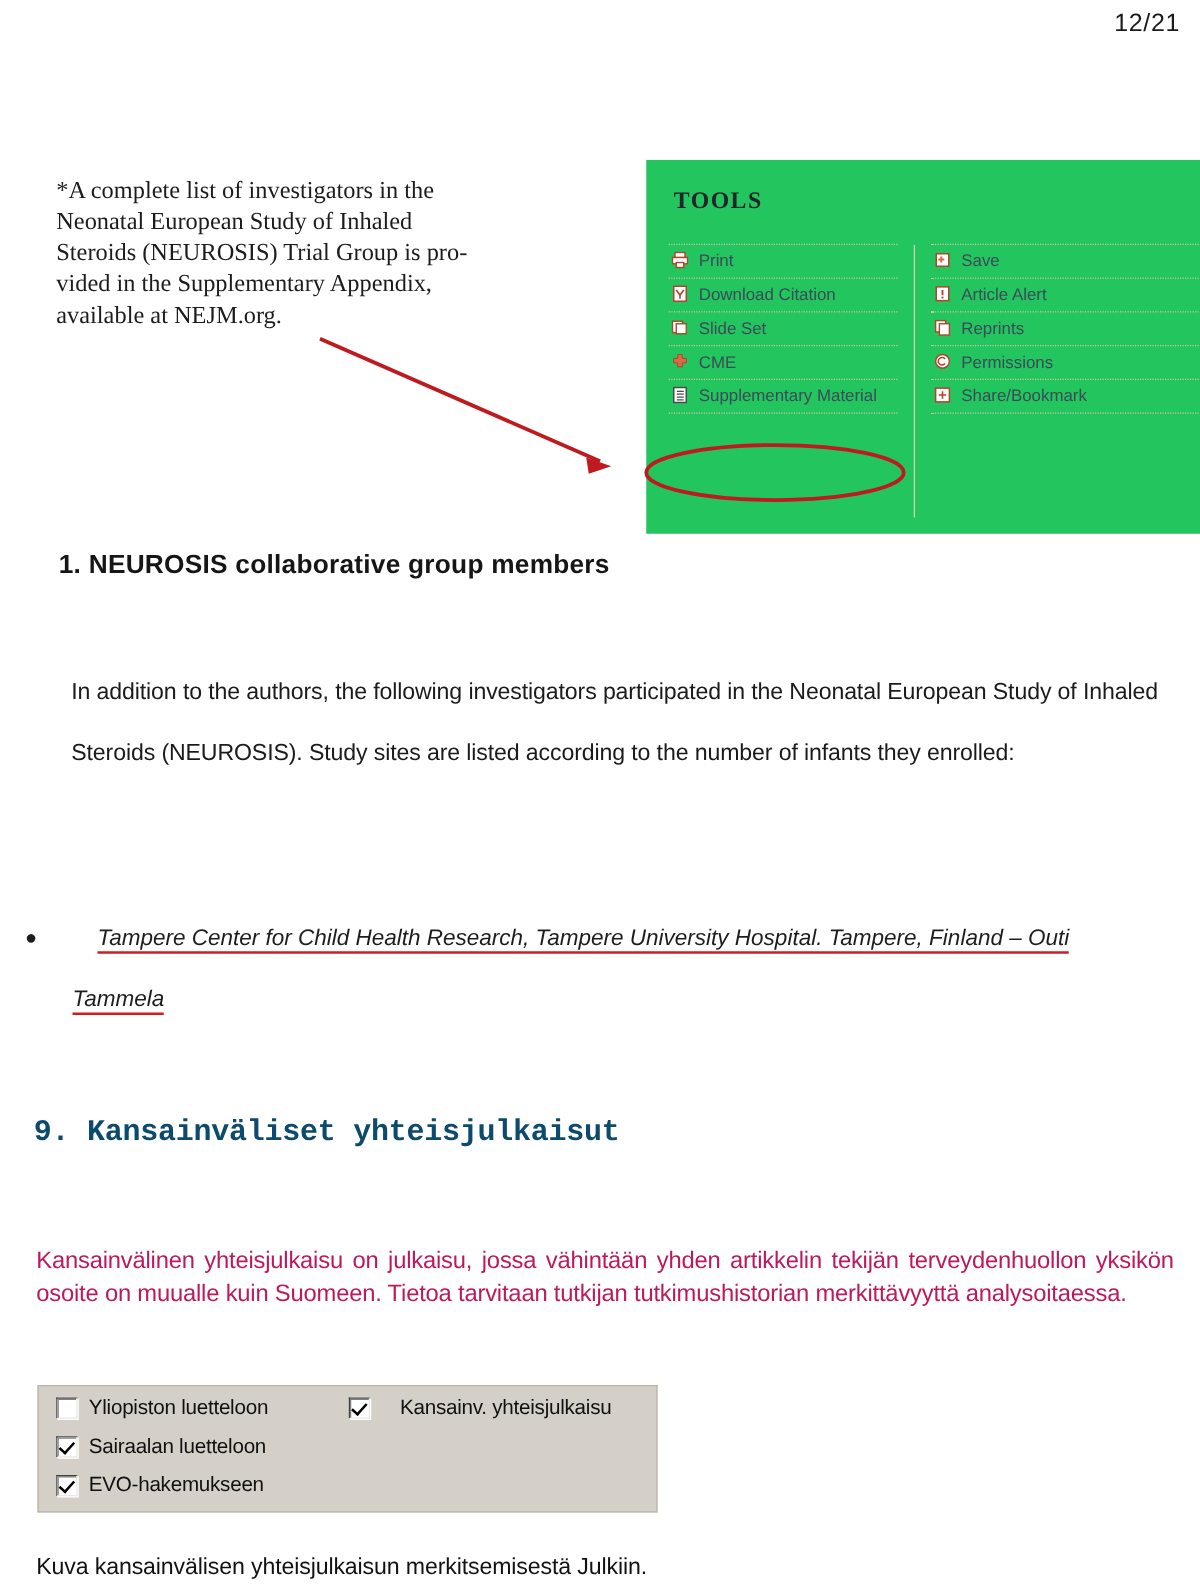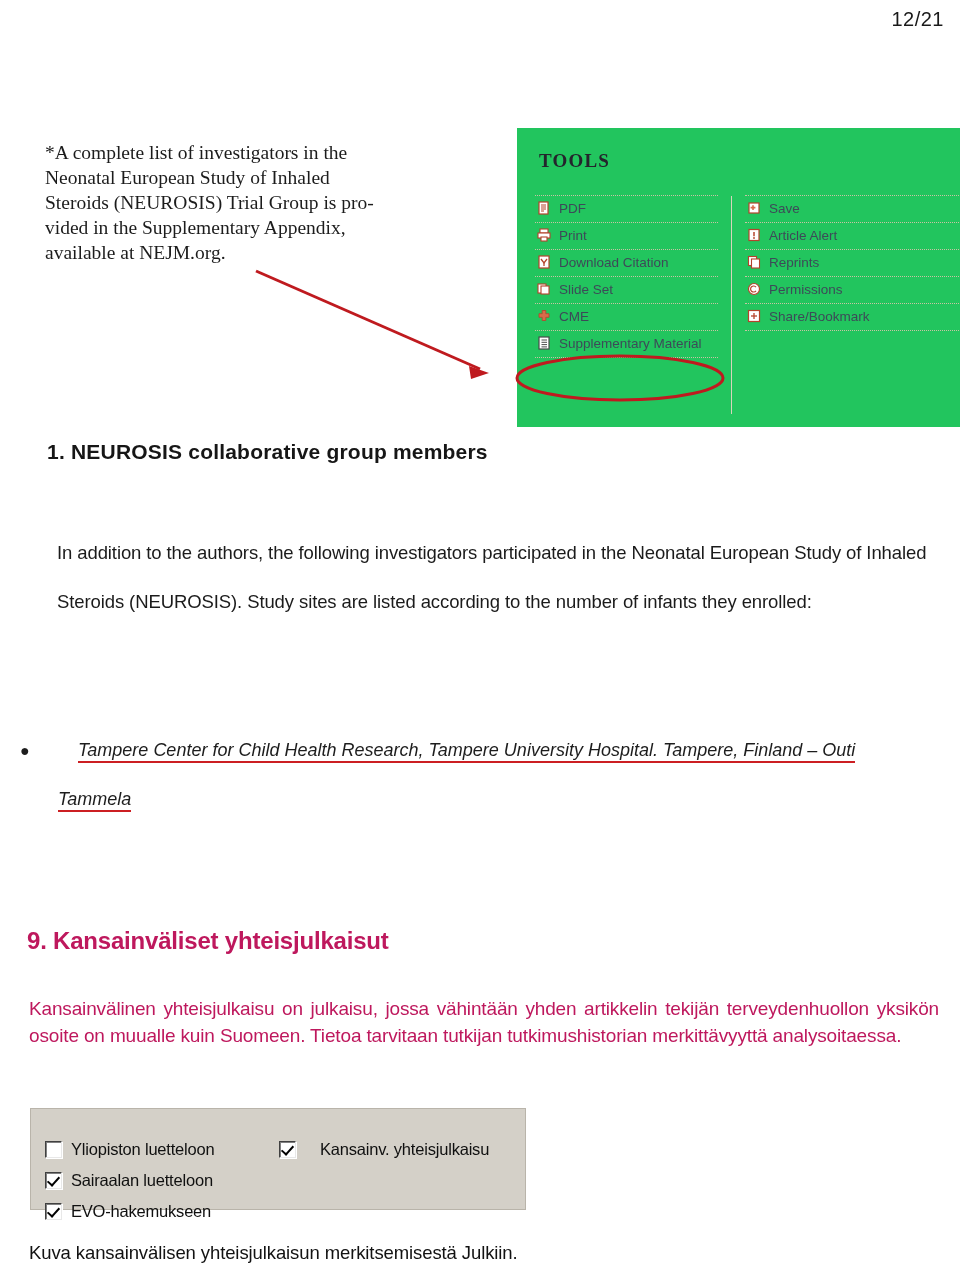--- a/index.html
+++ b/index.html
@@ -162,26 +162,25 @@
     border-bottom: 2px solid #cc1f23;
     padding-bottom: 1px;
     margin-left: 20px;
   }
 
   
   #section-heading {
     position: absolute;
     left: 27px;
     top: 893px;
-    font-family: Liberation Sans, sans-serif;
+    font-family: Liberation Mono, monospace;
     font-weight: bold;
     font-size: 24px;
-    color: #be185d;
+    color: #0c4a6e;
     letter-spacing: -0.2px;
-    margin-top: 34px;
   }
   #section-para {
     position: absolute;
     left: 29px;
     top: 995px;
     width: 910px;
     font-family: "Liberation Sans", sans-serif;
     font-size: 19px;
     line-height: 27px;
     color: #be185d;
@@ -202,21 +201,20 @@
   }
   .cb-row {
     position: absolute;
     display: flex;
     align-items: center;
     gap: 9px;
     font-family: "Liberation Sans", sans-serif;
     font-size: 16.5px;
     color: #101010;
     letter-spacing: -0.2px;
-    margin-top: 23px;
   }
   #cb-row-0 { left: 14px; top: 8px; }
   #cb-row-1 { left: 14px; top: 39px; }
   #cb-row-2 { left: 14px; top: 70px; }
   #cb-row-3 { left: 248px; top: 8px; gap: 24px; }
 
   .cb-box {
     width: 17px; height: 17px;
     flex: 0 0 17px;
     background: #ffffff;
@@ -262,32 +260,20 @@
     <span class="hang">vided in the Supplementary Appendix,</span>
     <span class="hang">available at NEJM.org.</span>
   </div>
 
   <div id="tools-panel">
     <div id="tools-title">TOOLS</div>
     <div id="tools-divider"></div>
 
     <div class="tools-col" id="tools-col-left">
 
-      <div class="tool-item">
-        <span class="tool-ico">
-          <svg viewBox="0 0 14 14">
-              <rect x="2" y="1" width="9" height="12" fill="#fff" stroke="#b5432c" stroke-width="1.2"></rect>
-              <line x1="4" y1="4" x2="9" y2="4" stroke="#b5432c" stroke-width="1"></line>
-              <line x1="4" y1="6" x2="9" y2="6" stroke="#b5432c" stroke-width="1"></line>
-              <line x1="4" y1="8" x2="9" y2="8" stroke="#b5432c" stroke-width="1"></line>
-              <line x1="4" y1="10" x2="7" y2="10" stroke="#b5432c" stroke-width="1"></line>
-            </svg>
-        </span>
-        <span class="tool-label">PDF</span>
-      </div>
 
       <div class="tool-item">
         <span class="tool-ico">
           <svg viewBox="0 0 14 14">
               <rect x="3" y="1" width="8" height="4" fill="#fff" stroke="#b5432c" stroke-width="1.1"></rect>
               <rect x="1" y="5" width="12" height="5" fill="#fff" stroke="#b5432c" stroke-width="1.1"></rect>
               <rect x="4" y="9" width="6" height="4" fill="#fff" stroke="#b5432c" stroke-width="1.1"></rect>
             </svg>
         </span>
         <span class="tool-label">Print</span>

